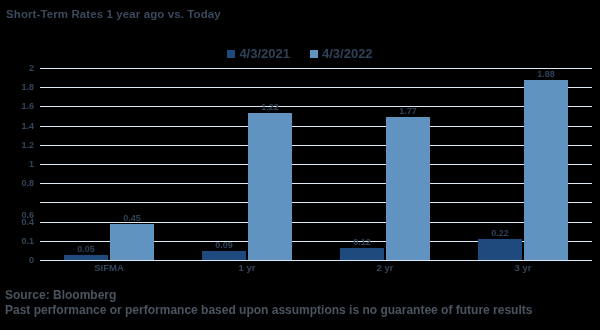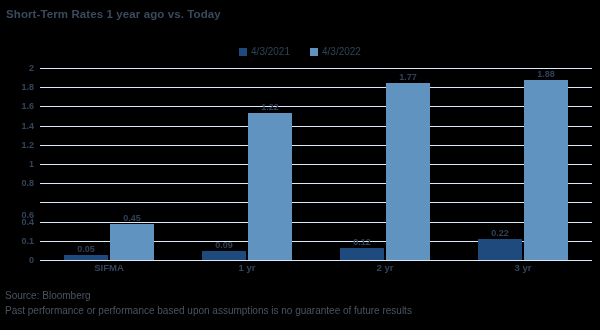--- a/index.html
+++ b/index.html
@@ -43,22 +43,22 @@
     display: flex;
     align-items: center;
     gap: 4px;
   }
   .legend-swatch {
     width: 8px;
     height: 8px;
     display: block;
   }
   .legend-label {
-    font-size: 10px;
-    font-weight: normal;
+    font-size: 13px;
+    font-weight: bold;
     color: #2f4258;
     white-space: nowrap;
   }
 
   
   .plot-wrap {
     position: absolute;
     left: 0;
     top: 68px;
     width: 600px;
@@ -145,22 +145,22 @@
   }
 
   
   .footer {
     position: absolute;
     left: 5px;
     top: 288px;
     width: 595px;
   }
   .footer-line {
-    font-size: 10px;
-    font-weight: normal;
+    font-size: 12px;
+    font-weight: bold;
     color: #4a5560;
     line-height: 15px;
     white-space: nowrap;
   }
 </style>
 </head>
 <body>
 
 <div class="chart-title">Short-Term Rates 1 year ago vs. Today</div>
 
@@ -216,21 +216,21 @@
           <span class="bar-label">0.09</span>
         </div>
         <div class="bar" style="height: 146.88px; background: rgb(96, 147, 192);">
           <span class="bar-label">1.22</span>
         </div>
       </div>
       <div class="group">
         <div class="bar" style="height: 11.52px; background: rgb(31, 74, 125);">
           <span class="bar-label">0.12</span>
         </div>
-        <div class="bar" style="height: 177px; background: rgb(96, 147, 192);">
+        <div class="bar" style="height: 143px; background: rgb(96, 147, 192);">
           <span class="bar-label">1.77</span>
         </div>
       </div>
       <div class="group">
         <div class="bar" style="height: 21.12px; background: rgb(31, 74, 125);">
           <span class="bar-label">0.22</span>
         </div>
         <div class="bar" style="height: 180.48px; background: rgb(96, 147, 192); text-decoration: underline;">
           <span class="bar-label">1.88</span>
         </div>

